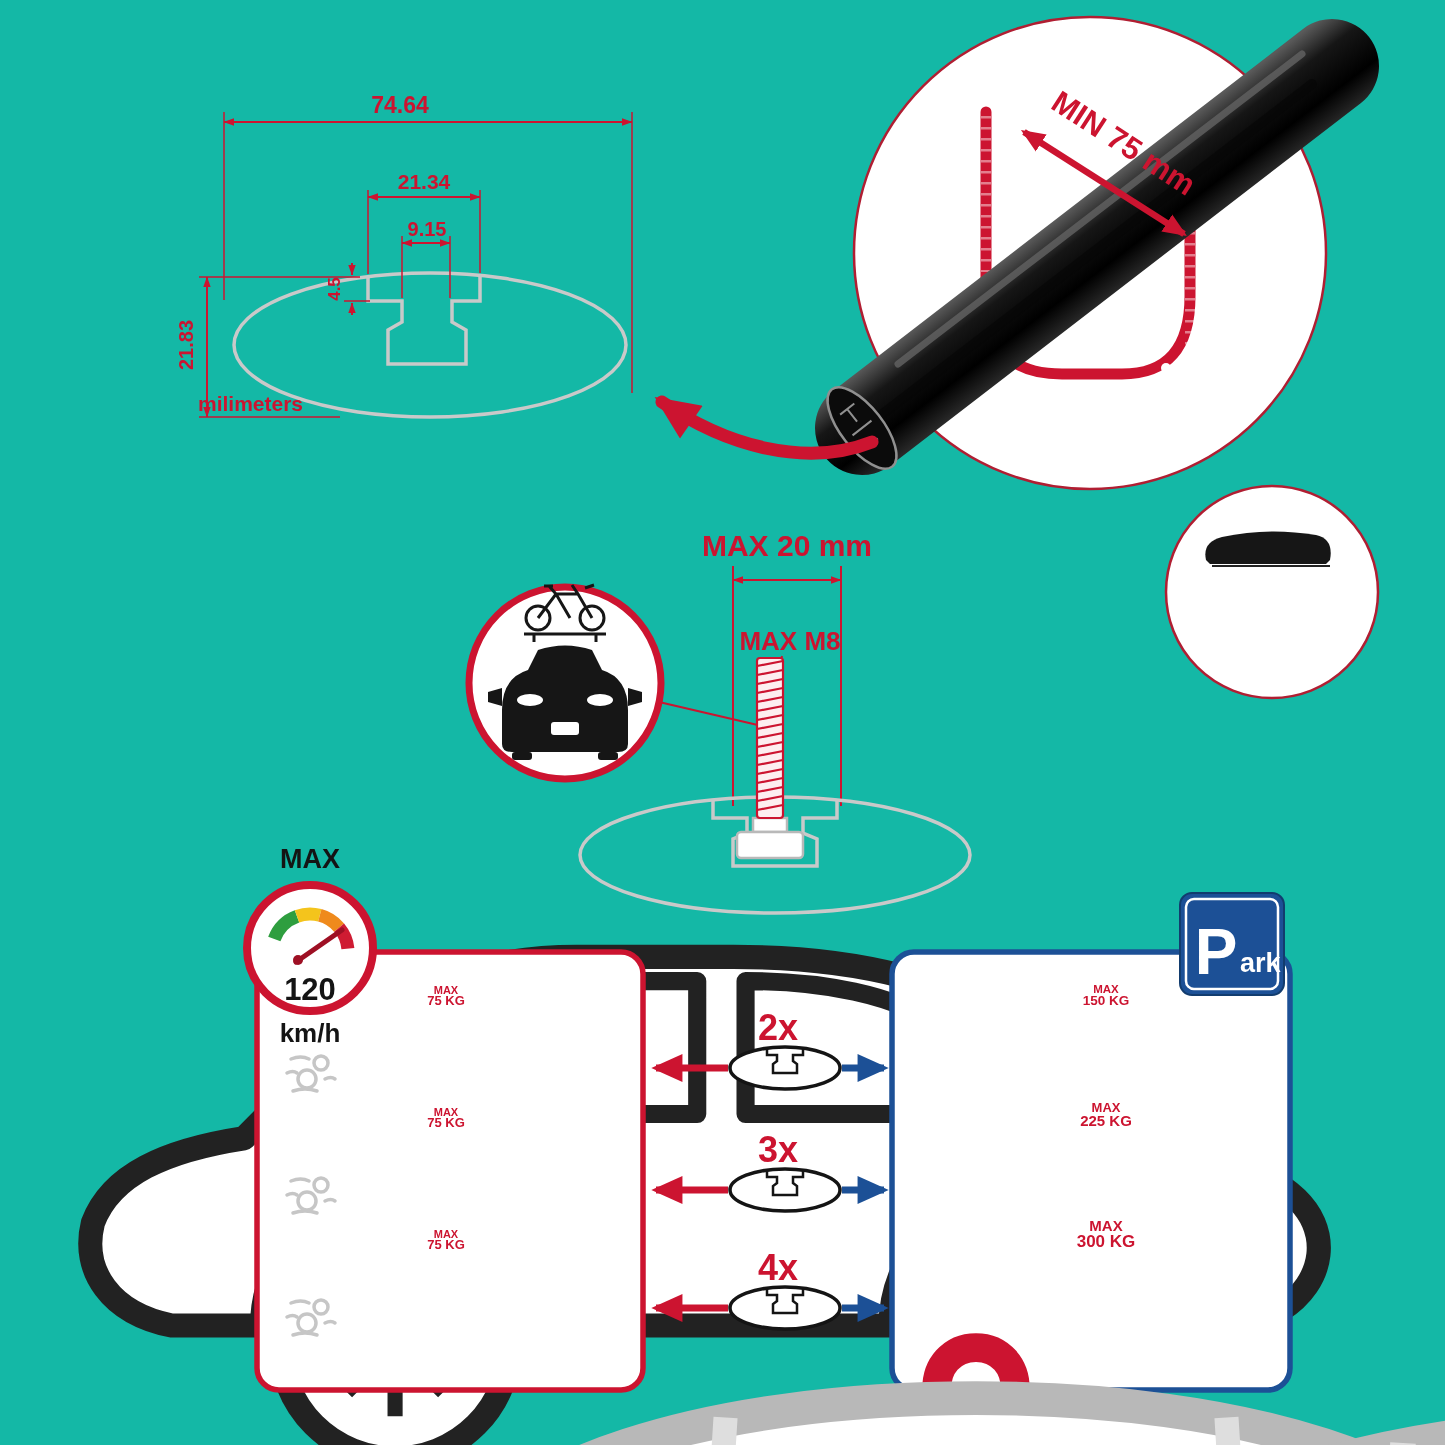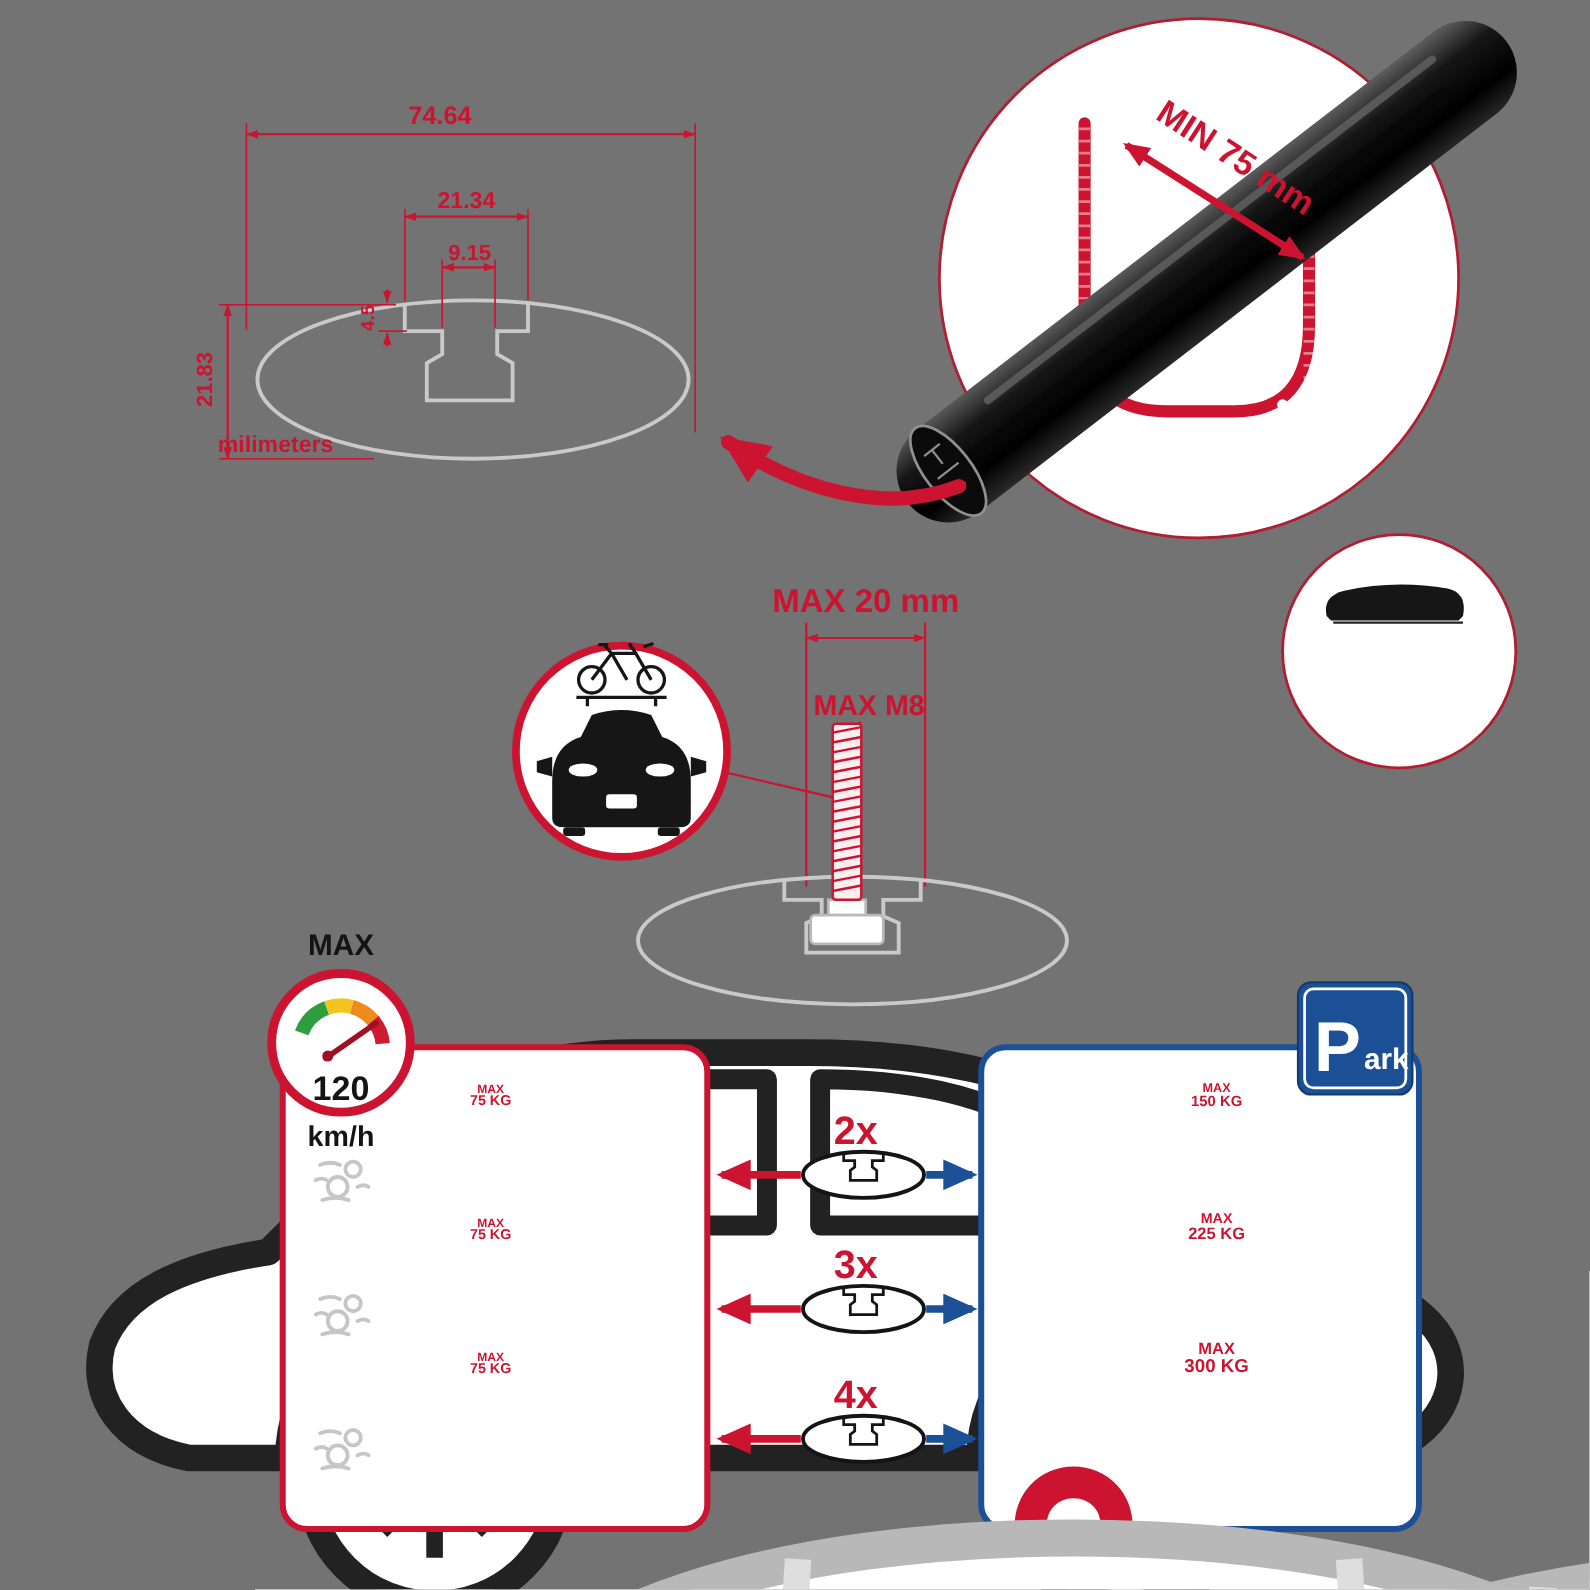--- a/index.html
+++ b/index.html
@@ -1,16 +1,16 @@
 <!DOCTYPE html>
 <html><head>
 <meta charset="utf-8">
 <style>
   html,body{margin:0;padding:0;background:#ffffff;}
-  #canvas{position:relative;width:1445px;height:1445px;background:#737373;overflow:hidden;}
+  #canvas{position:relative;width:1445px;height:1445px;background:#14b8a6;overflow:hidden;}
   svg{display:block;}
   text{font-family:"Liberation Sans","DejaVu Sans",sans-serif;}
   .red-t{fill:#cc1430;font-weight:bold;}
   .black-t{fill:#141414;font-weight:bold;}
   .white-t{fill:#ffffff;font-weight:bold;}
 </style>
 </head>
 <body>
 
 <div id="canvas">

